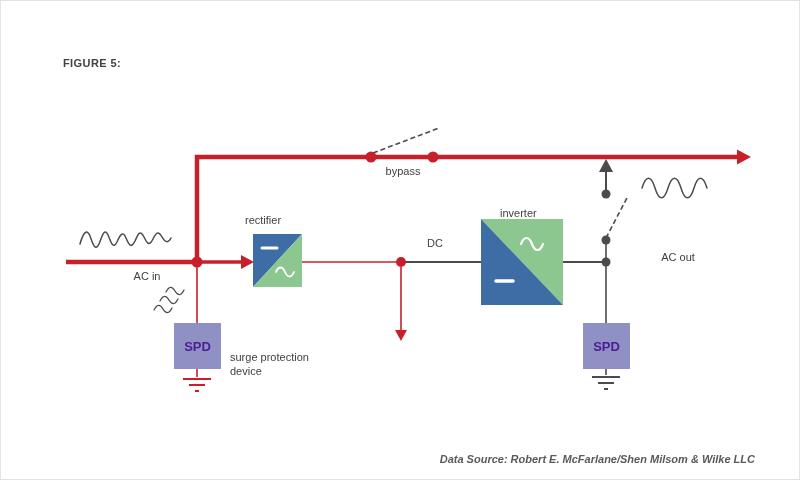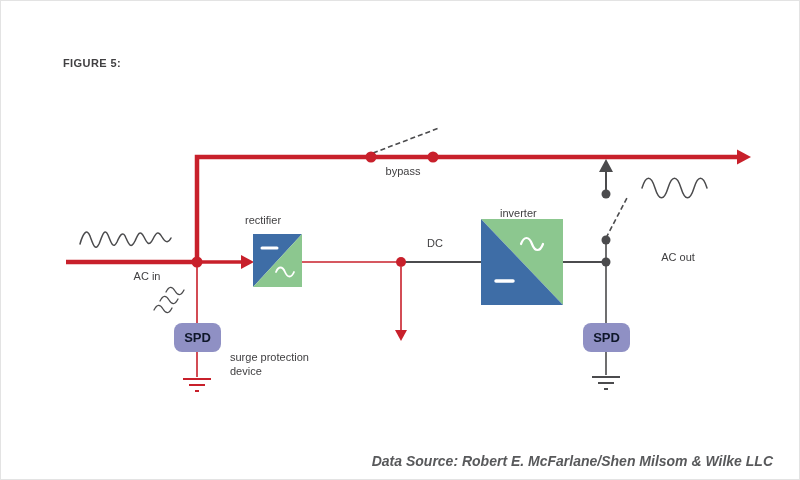--- a/index.html
+++ b/index.html
@@ -8,33 +8,33 @@
   .stage svg{position:absolute;left:0;top:0;}
 
   .titlebar{position:absolute;left:62px;top:56px;display:flex;align-items:baseline;gap:7px;color:var(--text-dark,#414042);}
   .fig-label{font-size:11px;font-weight:bold;letter-spacing:.4px;}
   .fig-title{font-size:17px;font-weight:bold;}
 
   .lbl{position:absolute;font-size:11px;color:var(--text-dark,#414042);}
   .ctr{text-align:center;}
 
   .box{position:absolute;display:flex;align-items:center;justify-content:center;font-size:13px;}
-  .spd{width:47px;height:29px;background:var(--spd-purple,#8f90c4);color:#0f172a;font-weight:bold;border-radius:8px;}
+  .spd{width:47px;height:46px;background:var(--spd-purple,#8f90c4);color:#4c1d95;font-weight:bold;}
   #spd-left{left:173px;top:322px;}
   #spd-right{left:582px;top:322px;}
   #battery-box{left:360px;top:340px;width:86px;height:41px;background:var(--battery-orange,#f8ab52);color:#4d4d4f;}
 
   #ac-in-label{left:116px;top:269px;width:60px;}
   #bypass-label{left:374px;top:164px;width:56px;}
   #rectifier-label{left:244px;top:213px;}
   #dc-label{left:381px;top:236px;margin-left:45px;}
   #inverter-label{left:499px;top:206px;}
   #surge-label{left:229px;top:349px;width:112px;line-height:1.3;}
   #ac-out-label{left:646px;top:205px;width:62px;margin-top:45px;}
-  #data-source{position:absolute;right:26px;top:452px;font-size:14px;font-style:italic;font-weight:bold;color:#58595b;}
+  #data-source{position:absolute;right:44px;top:452px;font-size:11px;font-style:italic;font-weight:bold;color:#58595b;}
 
   .pline{stroke:var(--power-red,#c8202b);stroke-width:4.5;fill:none;stroke-linejoin:miter;}
   .pmid{stroke:var(--power-red,#c8202b);stroke-width:3.5;fill:none;}
   .rthin{stroke:var(--power-red,#c8202b);stroke-width:1.6;fill:none;}
   .dline{stroke:var(--line-dark,#4b4b4d);stroke-width:2;fill:none;}
   .dthin{stroke:var(--line-dark,#4b4b4d);stroke-width:1.6;fill:none;}
   .dash{stroke:var(--line-dark,#4b4b4d);stroke-width:1.6;fill:none;stroke-dasharray:5 3;}
   .rdot{fill:var(--power-red,#c8202b);}
   .ddot{fill:var(--line-dark,#4b4b4d);}
   .rfill{fill:var(--power-red,#c8202b);}

